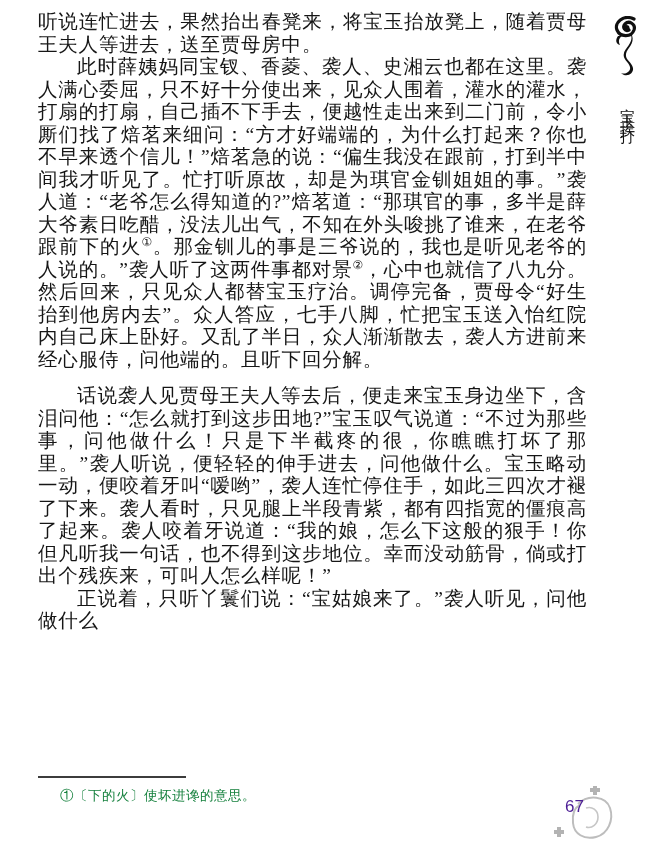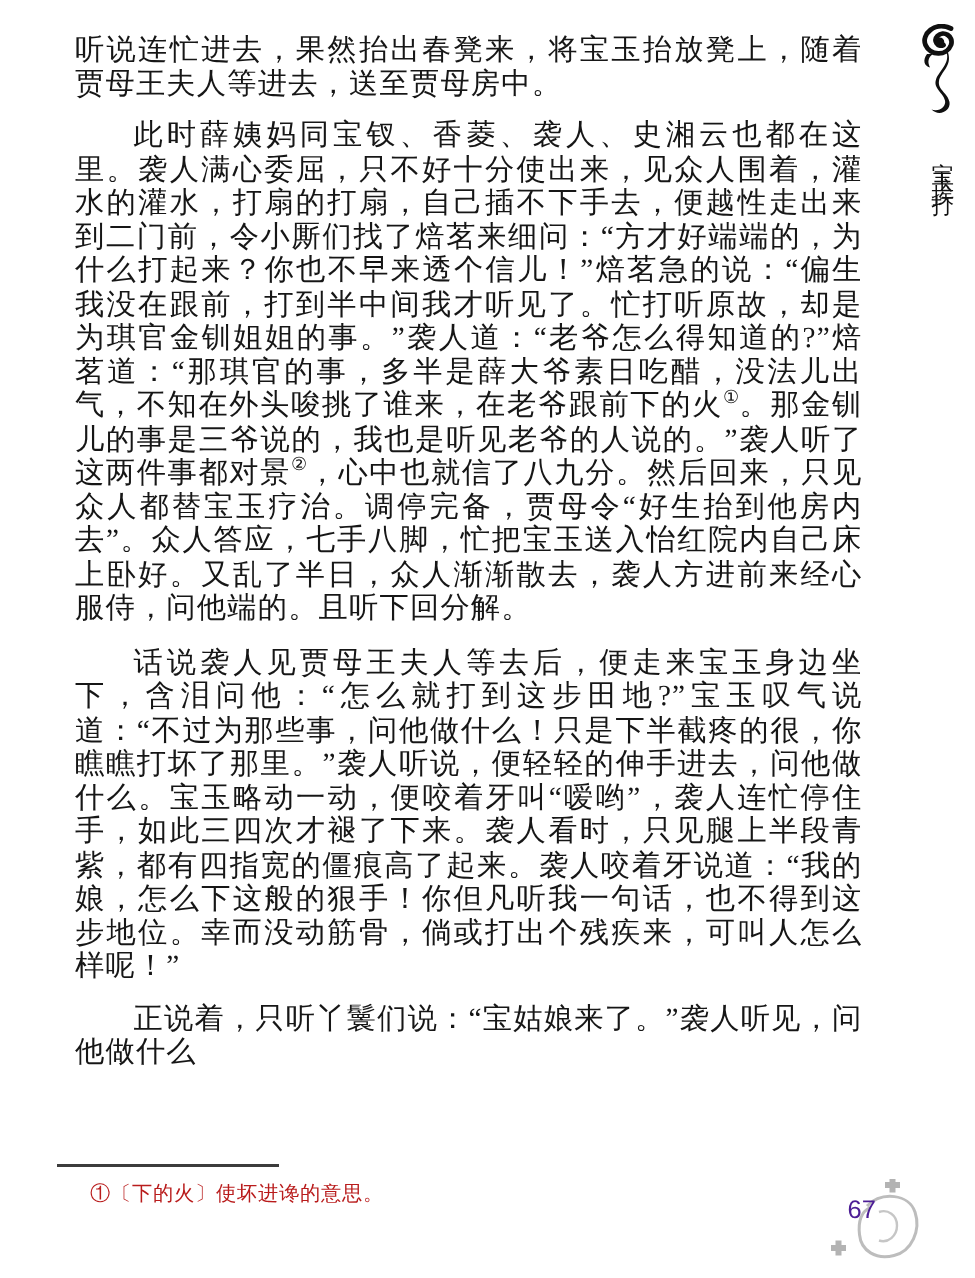--- a/index.html
+++ b/index.html
@@ -13,21 +13,21 @@
   }
   
   .body-text{
     position:absolute;
     left:38px;top:11px;width:549px;
     font-size:19.5px;
     line-height:22.5px;
     letter-spacing:0.8px;
     text-align:justify;
   }
-  .para{margin:12px;}
+  .para{margin:0;}
   .para.indent{text-indent:2em;}
   .para.section-gap{margin-top:14px;}
   .fn-ref{
     font-size:12px;
     vertical-align:super;
     line-height:0;
     letter-spacing:0;
   }
   
   .margin-col{
@@ -51,21 +51,21 @@
   .footnote-rule{
     width:148px;height:0;
     border-top:2px solid #3c3c3c;
   }
   .footnote-line{
     margin-top:9px;
     padding-left:22px;
     font-size:13.5px;
     letter-spacing:0.5px;
     display:flex;gap:26px;
-    color:#b91c1c;
+    color:#15803d;
   }
   
   .page-stamp{
     position:absolute;left:552px;top:786px;
     width:72px;height:58px;
   }
   .stamp-svg{position:absolute;left:0;top:0;}
   .page-num{
     position:absolute;left:13px;top:11px;
     font-family:"Liberation Sans","DejaVu Sans",sans-serif;

